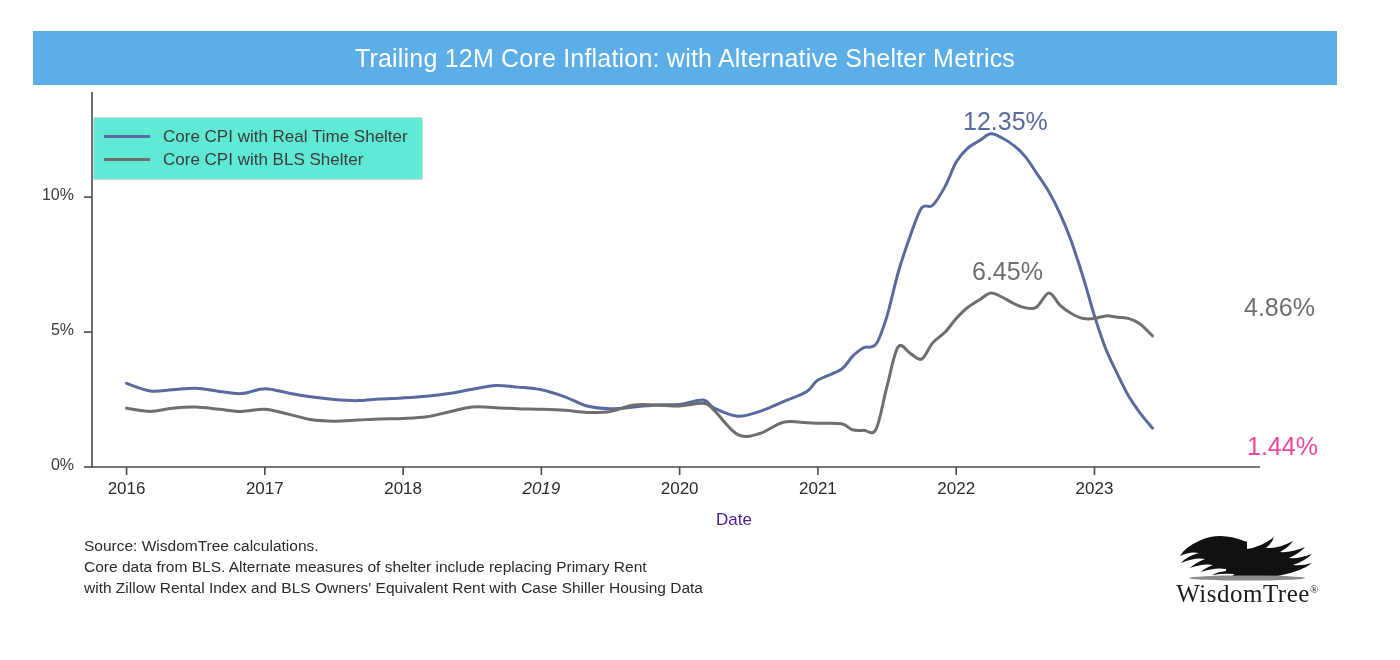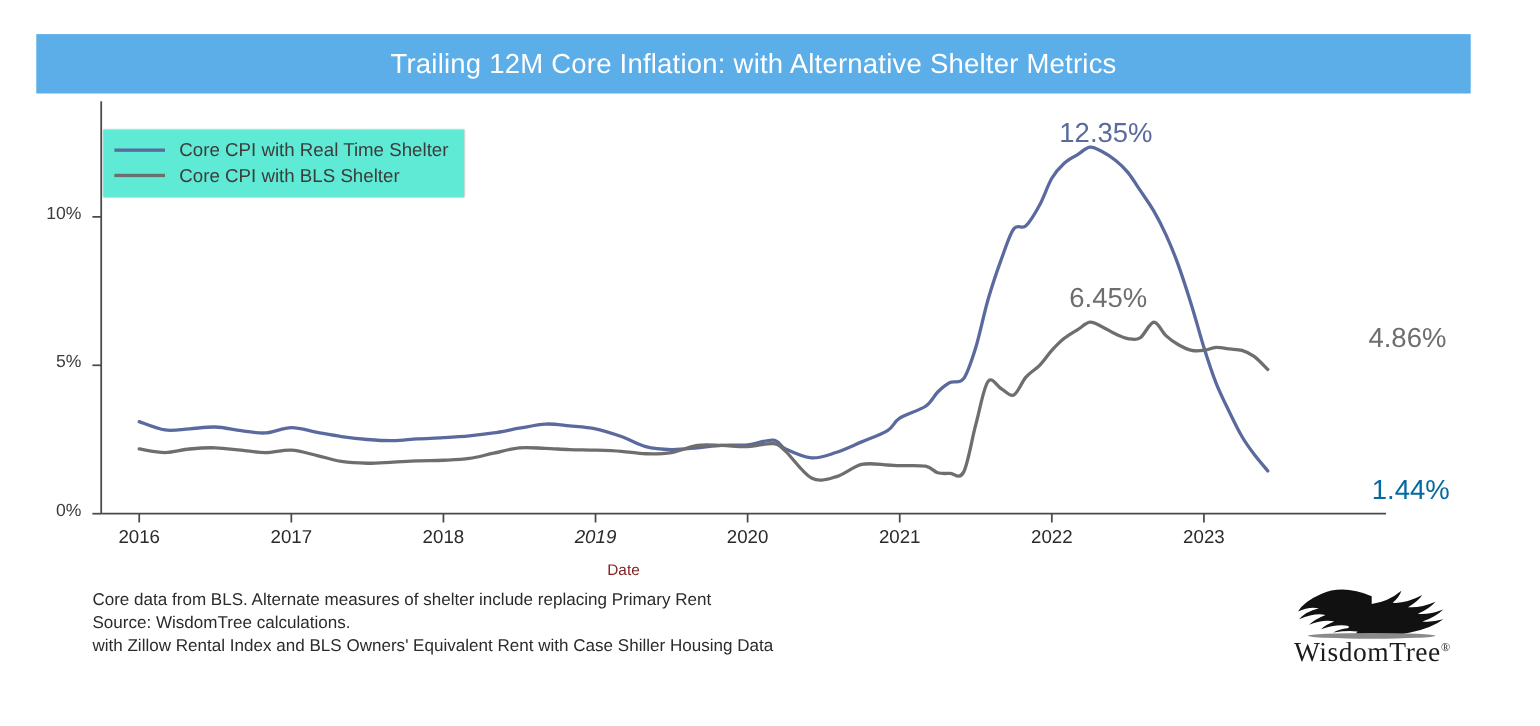--- a/index.html
+++ b/index.html
@@ -41,21 +41,21 @@
     box-sizing:border-box;
   }
   .legend-row{display:flex;align-items:center;height:23px;}
   .legend-swatch{width:46px;height:0;border-top-width:3px;border-top-style:solid;margin-right:13px;}
   .legend-label{font-size:17px;color:#3c3c3c;white-space:nowrap;}
 
   
   .ytick{position:absolute;font-size:16px;color:#3c3c3c;text-align:right;width:60px;}
   .xtick{position:absolute;font-size:17px;color:#2b2b2b;text-align:center;width:80px;}
   .axis-title{
-    position:absolute;font-size:14px;color:#7f1d1d;text-align:left;width:200px;
+    position:absolute;font-size:17px;color:#4c1d95;text-align:right;width:200px;
   }
 
   
   .annot{position:absolute;font-size:25px;white-space:nowrap;}
 
   
   .source{
     position:absolute;left:84px;top:535px;
     font-size:15.5px;line-height:21px;color:#2b2b2b;
   }
@@ -127,26 +127,26 @@
       <div class="xtick" style="left: 777.926px; top: 479px;">2021</div>
       <div class="xtick" style="left: 916.198px; top: 479px;">2022</div>
       <div class="xtick" style="left: 1054.47px; top: 479px;">2023</div>
       <div class="axis-title" style="left: 552px; top: 510px;">Date</div>
     </div>
 
   <div id="annot-layer">
       <div class="annot" style="left: 963px; top: 107px; color: rgb(91, 106, 158);">12.35%</div>
       <div class="annot" style="left: 972px; top: 257px; color: rgb(110, 110, 110);">6.45%</div>
       <div class="annot" style="left: 1244px; top: 293px; color: rgb(110, 110, 110);">4.86%</div>
-      <div class="annot" style="left: 1247px; top: 432px; color: #0369a1;">1.44%</div>
+      <div class="annot" style="left: 1247px; top: 432px; color: #ec4899;">1.44%</div>
     </div>
 
   <div class="source">
+    <div>Source: WisdomTree calculations.</div>
     <div>Core data from BLS. Alternate measures of shelter include replacing Primary Rent</div>
-    <div>Source: WisdomTree calculations.</div>
     <div>with Zillow Rental Index and BLS Owners' Equivalent Rent with Case Shiller Housing Data</div>
   </div>
 
   <div class="logo">
     <svg width="215" height="60" viewBox="0 0 215 60">
       <g fill="#111111">
         <path d="M107 14 q-26 -11 -46 -2 q-16 7 -21 16 q10 -5 19 -3 q-12 3 -18 10 q14 -6 24 -4
                  q-10 4 -15 9 q13 -5 23 -3 q-8 3 -12 7 q14 -5 25 -3 l0 2 q-9 1 -14 4
                  q13 -2 22 -1 l0 3 q26 3 48 -2 q20 -4 30 -12 q-10 3 -19 2 q12 -4 19 -11
                  q-13 5 -23 4 q11 -5 16 -11 q-14 6 -25 5 q9 -5 13 -11 q-15 8 -27 7

